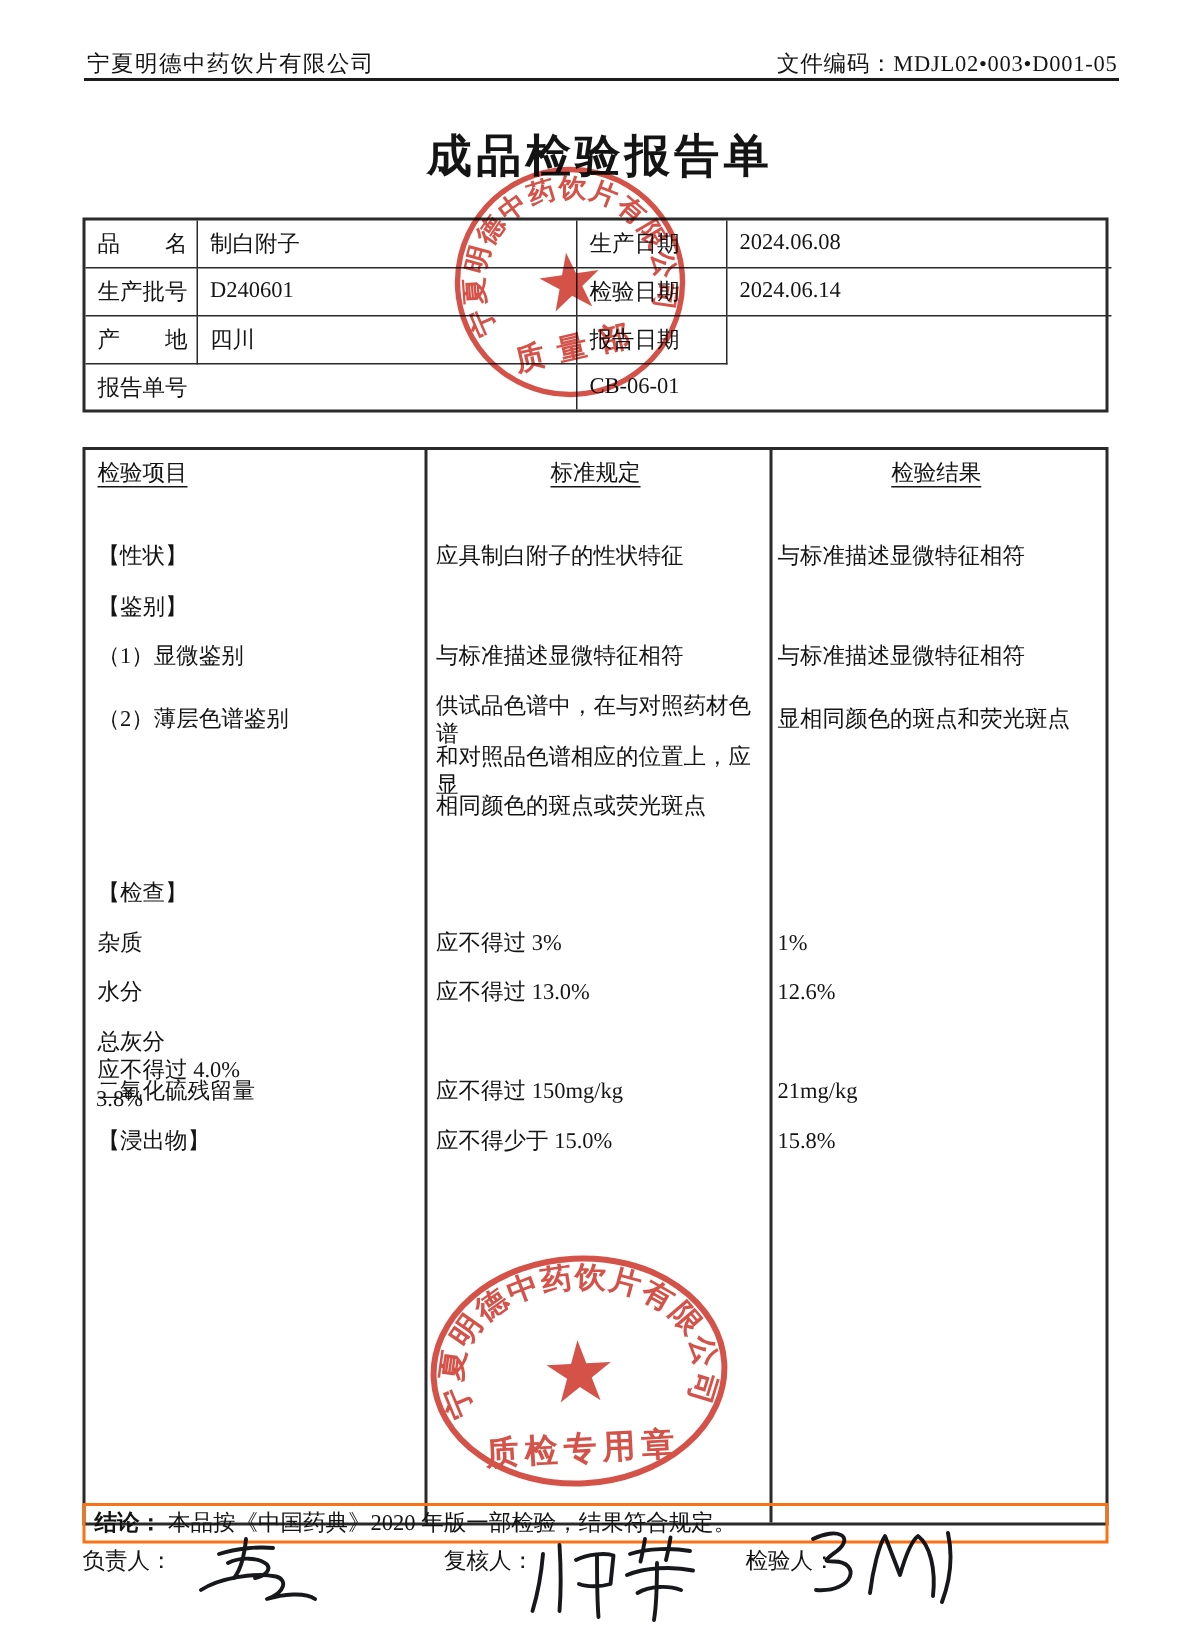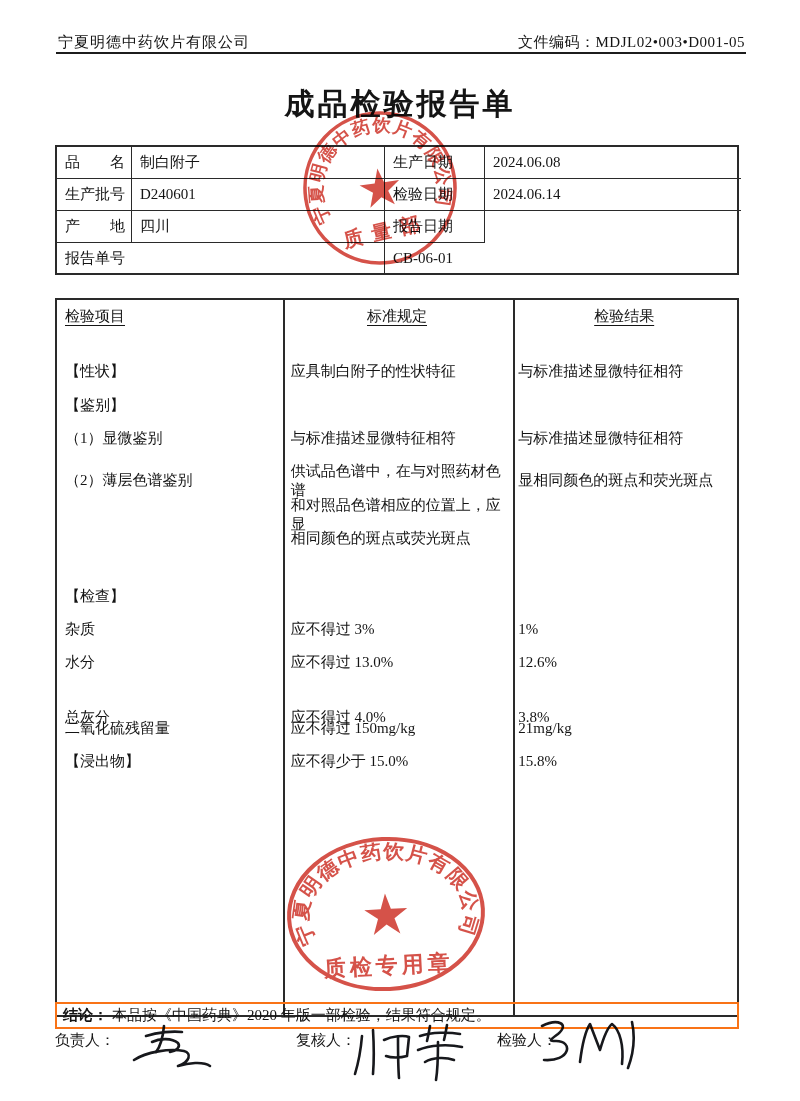--- a/index.html
+++ b/index.html
@@ -135,21 +135,21 @@
   <div class="insp-row" style="top:320px;">
     <div class="c1">杂质</div>
     <div class="c2">应不得过 3%</div>
     <div class="c3">1%</div>
   </div>
   <div class="insp-row" style="top:353px;">
     <div class="c1">水分</div>
     <div class="c2">应不得过 13.0%</div>
     <div class="c3">12.6%</div>
   </div>
-  <div class="insp-row" style="top:408px;">
+  <div class="insp-row" style="top:386px;flex-direction:column;">
     <div class="c1">总灰分</div>
     <div class="c2">应不得过 4.0%</div>
     <div class="c3">3.8%</div>
   </div>
   <div class="insp-row" style="top:419px;">
     <div class="c1">二氧化硫残留量</div>
     <div class="c2">应不得过 150mg/kg</div>
     <div class="c3">21mg/kg</div>
   </div>
   <div class="insp-row" style="top:452px;">

